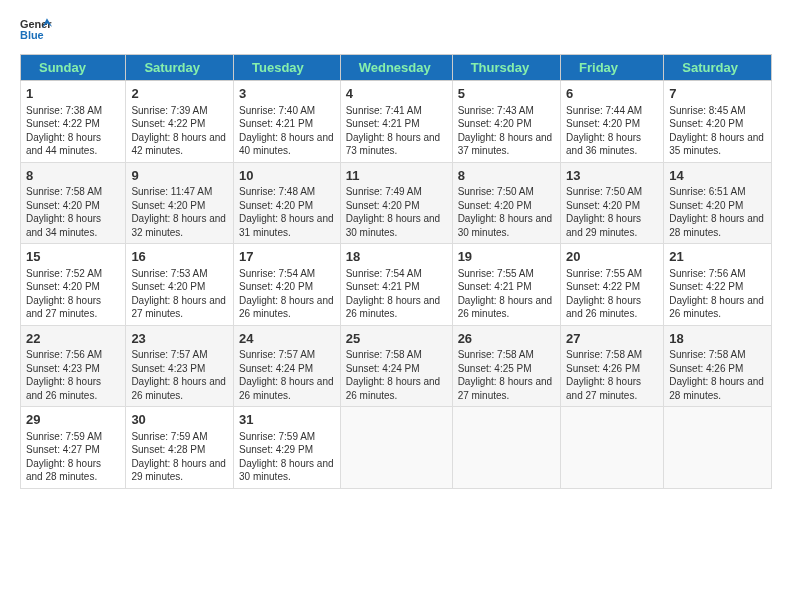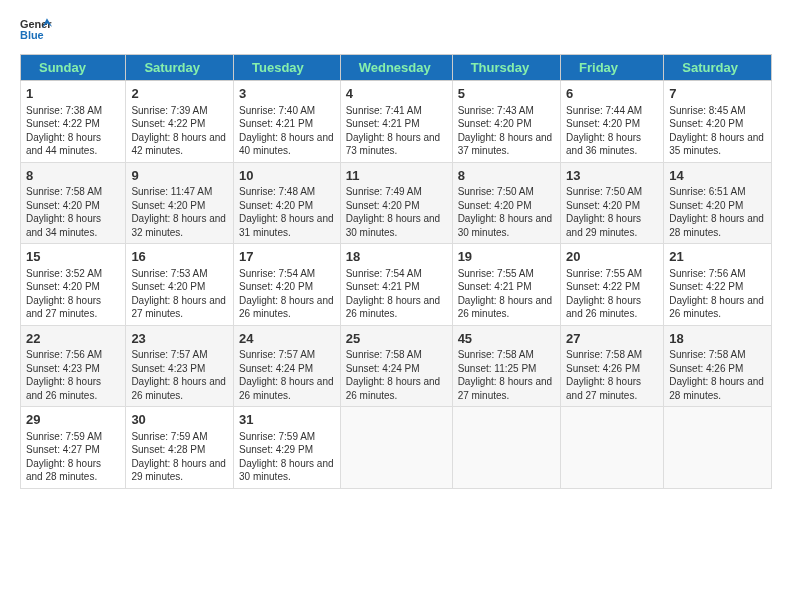--- a/index.html
+++ b/index.html
@@ -199,21 +199,21 @@
           <td>
             <span class="day-num">14</span>
             <div>Sunrise: 6:51 AM</div>
             <div>Sunset: 4:20 PM</div>
             <div>Daylight: 8 hours and 28 minutes.</div>
           </td>
         </tr>
         <tr>
           <td>
             <span class="day-num">15</span>
-            <div>Sunrise: 3:52 AM</div>
+            <div>Sunrise: 7:52 AM</div>
             <div>Sunset: 4:20 PM</div>
             <div>Daylight: 8 hours and 27 minutes.</div>
           </td>
           <td>
             <span class="day-num">16</span>
             <div>Sunrise: 7:53 AM</div>
             <div>Sunset: 4:20 PM</div>
             <div>Daylight: 8 hours and 27 minutes.</div>
           </td>
           <td>
@@ -266,23 +266,23 @@
             <div>Sunset: 4:24 PM</div>
             <div>Daylight: 8 hours and 26 minutes.</div>
           </td>
           <td>
             <span class="day-num">25</span>
             <div>Sunrise: 7:58 AM</div>
             <div>Sunset: 4:24 PM</div>
             <div>Daylight: 8 hours and 26 minutes.</div>
           </td>
           <td>
-            <span class="day-num">45</span>
-            <div>Sunrise: 7:58 AM</div>
-            <div>Sunset: 11:25 PM</div>
+            <span class="day-num">26</span>
+            <div>Sunrise: 7:58 AM</div>
+            <div>Sunset: 4:25 PM</div>
             <div>Daylight: 8 hours and 27 minutes.</div>
           </td>
           <td>
             <span class="day-num">27</span>
             <div>Sunrise: 7:58 AM</div>
             <div>Sunset: 4:26 PM</div>
             <div>Daylight: 8 hours and 27 minutes.</div>
           </td>
           <td>
             <span class="day-num">18</span>

